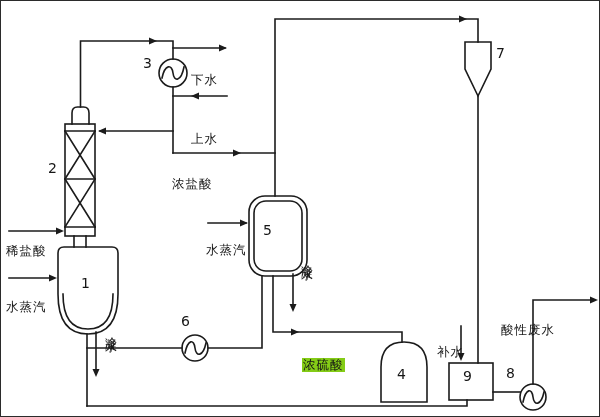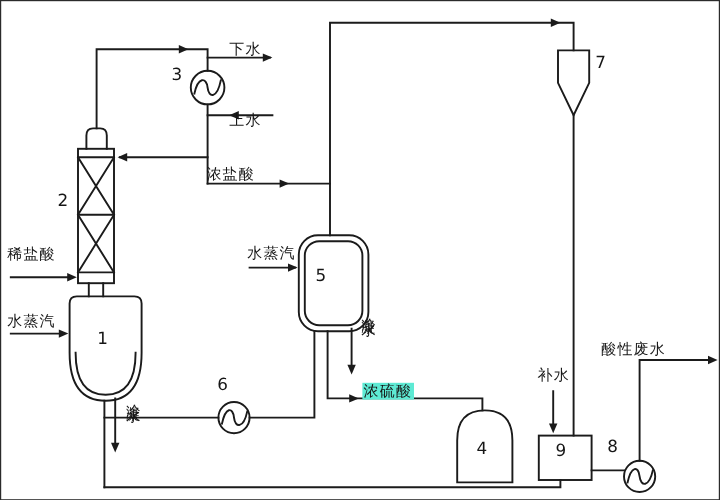--- a/index.html
+++ b/index.html
@@ -15,36 +15,37 @@
     overflow:hidden;
   }
   .stage svg{position:absolute;left:0;top:0;}
   .hlabel{
     position:absolute;
     font-size:12.5px;
     line-height:14px;
     white-space:nowrap;
     letter-spacing:1px;
     color:#161616;
+    margin-top:39px;
   }
   .vlabel{
     position:absolute;
     font-size:12px;
     writing-mode:vertical-rl;
     text-orientation:upright;
     letter-spacing:2px;
     color:#161616;
   }
   .num{
     position:absolute;
     font-size:14px;
     line-height:15px;
     color:#161616;
   }
-  .onln{background:#5eead4;padding:0 1px;}
+  .onln{background:#84cc16;padding:0 1px;}
 </style>
 </head>
 <body>
 
 <div class="stage">
 
   <svg width="600" height="417" viewBox="0 0 600 417">
     <g stroke="#1b1b1b" stroke-width="1.6" fill="none" stroke-linecap="square">
 
       <g>
@@ -137,21 +138,21 @@
 
   <div class="hlabel" style="left:190px;top:33px">下水</div>
   <div class="hlabel" style="left:190px;top:92px">上水</div>
   <div class="hlabel" style="left:171px;top:137px">浓盐酸</div>
   <div class="hlabel" style="left:5px;top:204px">稀盐酸</div>
   <div class="hlabel" style="left:5px;top:260px">水蒸汽</div>
   <div class="hlabel" style="left:205px;top:203px">水蒸汽</div>
   <div class="vlabel" style="left:101px;top:326px">冷凝水</div>
   <div class="vlabel" style="left:297px;top:254px">冷凝水</div>
   <div class="hlabel onln" style="left:301px;top:318px">浓硫酸</div>
-  <div class="hlabel" style="left:447px;top:305px">补水</div>
+  <div class="hlabel" style="left:436px;top:305px">补水</div>
   <div class="hlabel" style="left:500px;top:283px">酸性废水</div>
 
   <div class="num" style="left:80px;top:275px">1</div>
   <div class="num" style="left:47px;top:160px">2</div>
   <div class="num" style="left:142px;top:55px">3</div>
   <div class="num" style="left:396px;top:366px">4</div>
   <div class="num" style="left:262px;top:222px">5</div>
   <div class="num" style="left:180px;top:313px">6</div>
   <div class="num" style="left:495px;top:45px">7</div>
   <div class="num" style="left:505px;top:365px">8</div>

